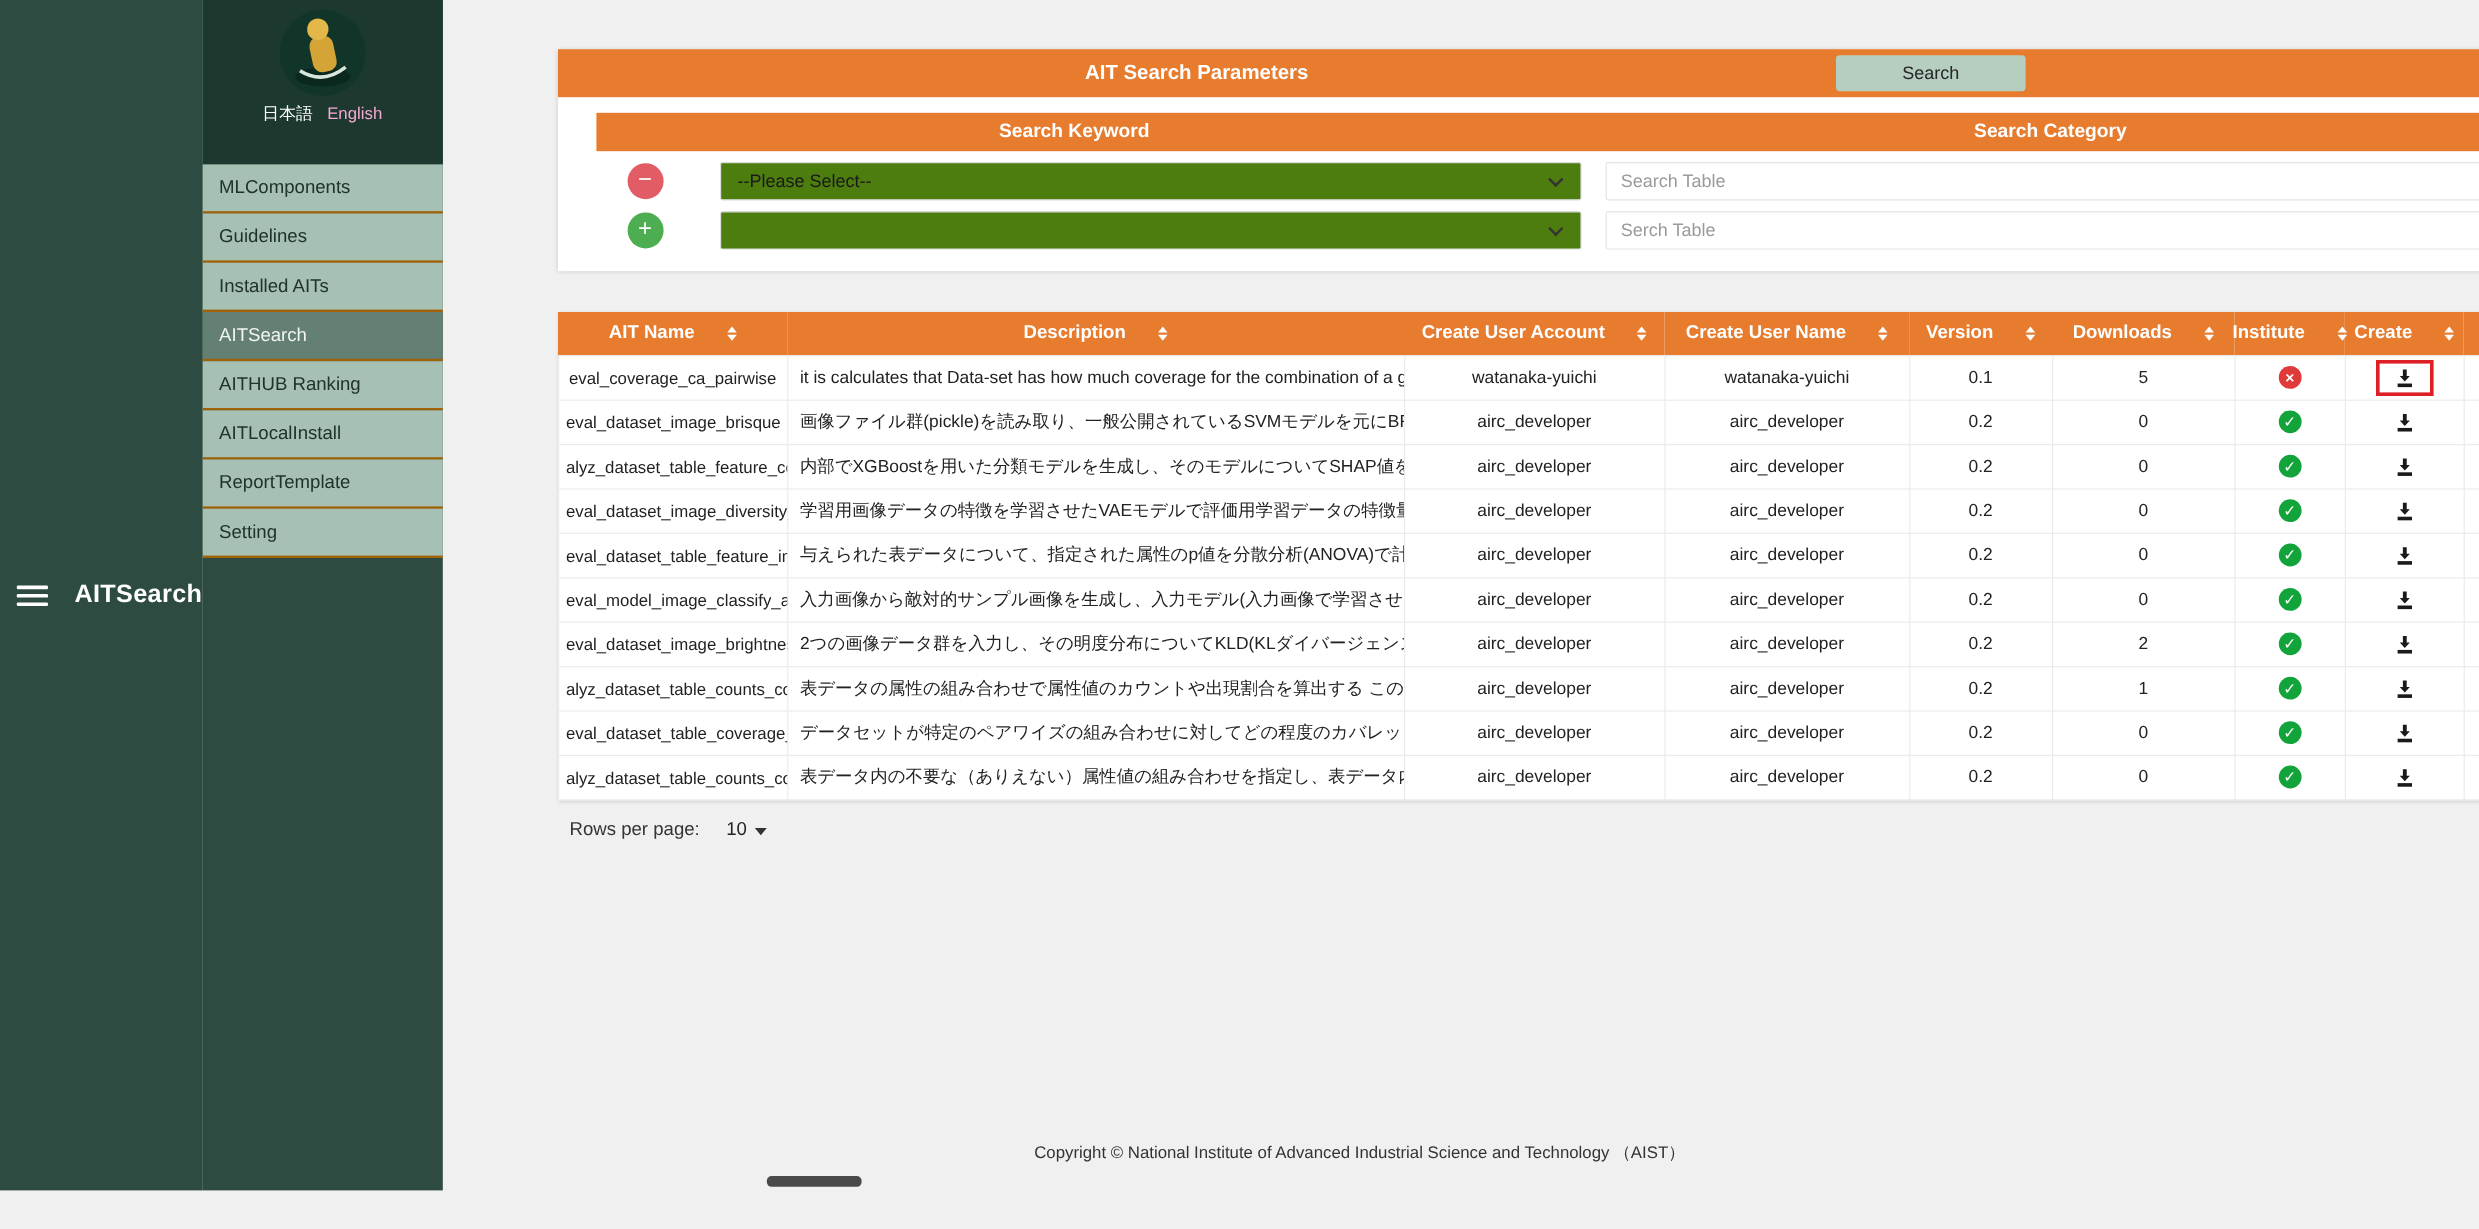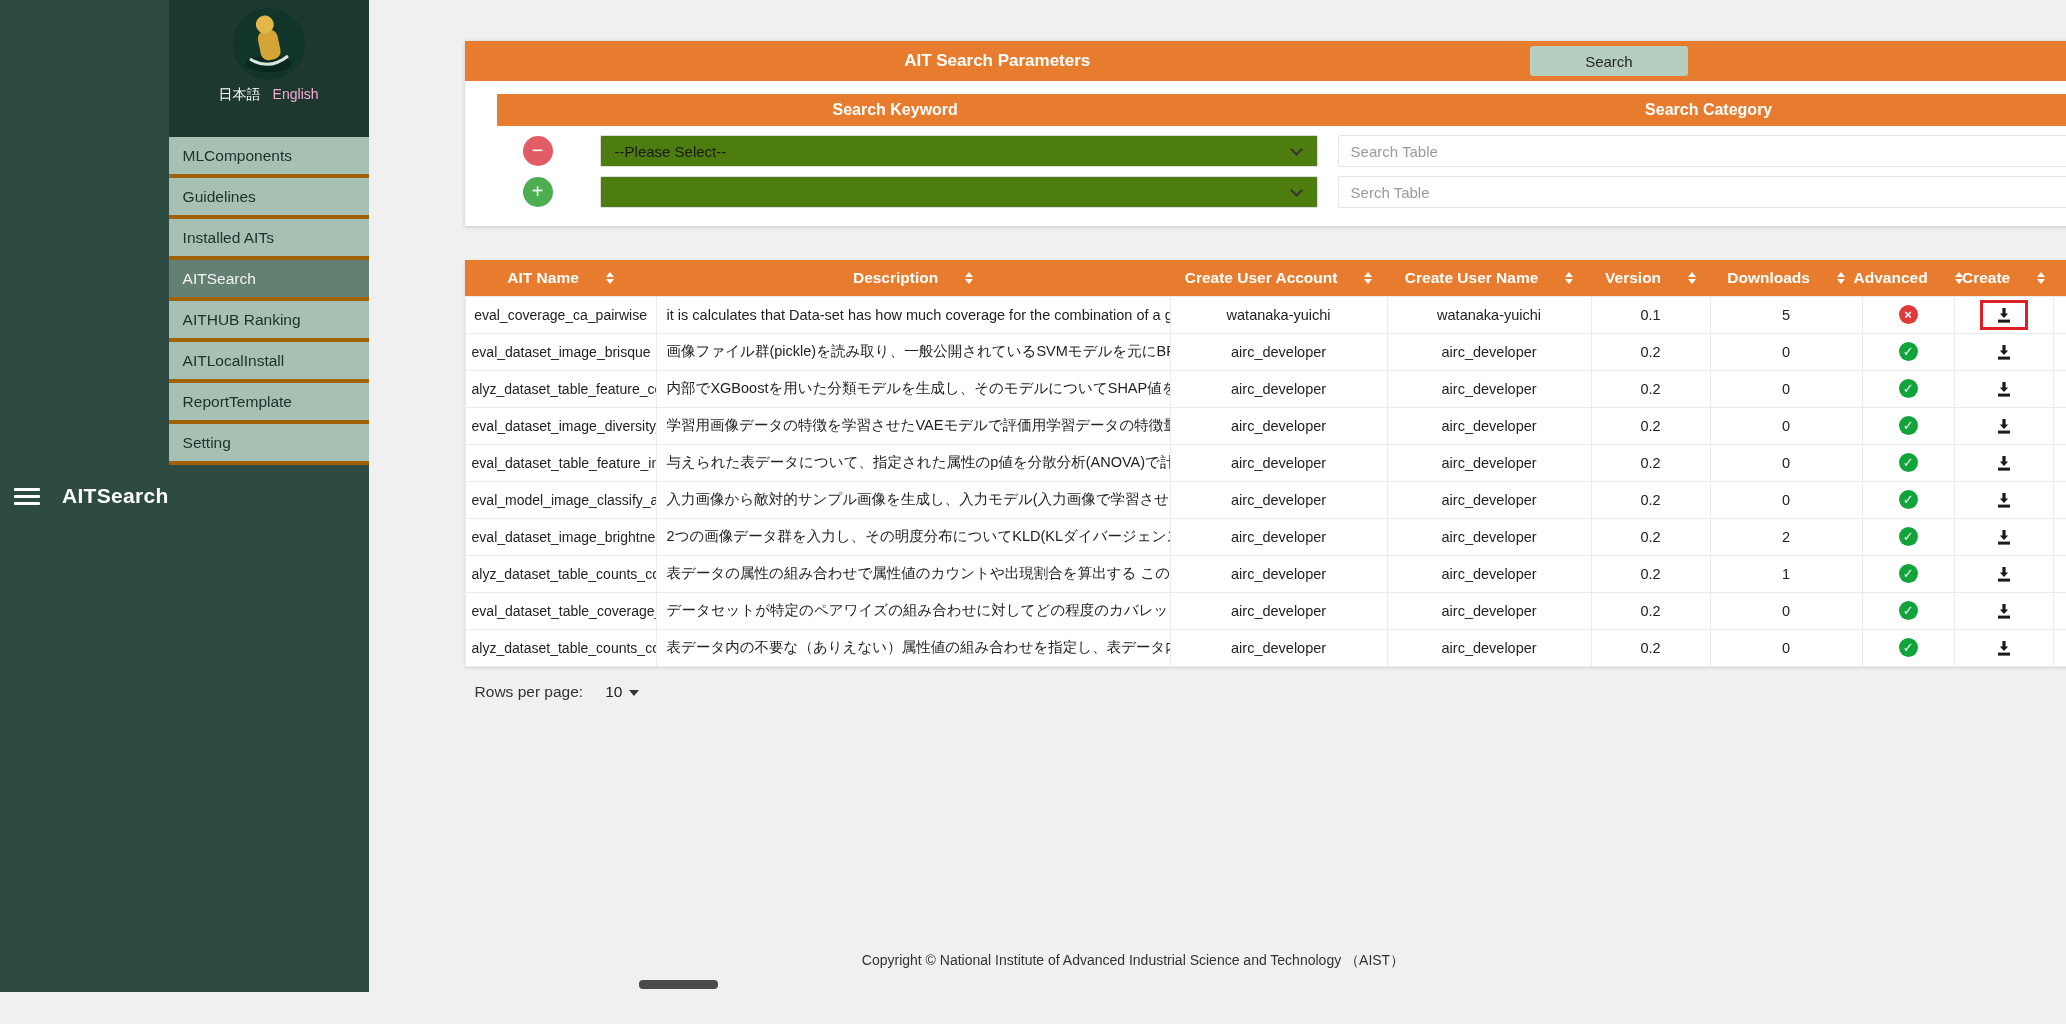--- a/index.html
+++ b/index.html
@@ -14,21 +14,21 @@
   .app-title { color:#fff; font-size:21px; font-weight:bold; letter-spacing:.3px; }
 
   .layout { flex:1; display:flex; min-height:0; }
 
   
   .sidebar { flex:0 0 200px; background:#2d4b41; display:flex; flex-direction:column; }
   .logo-panel { height:137px; background:#1d382f; display:flex; flex-direction:column; align-items:center; padding-top:7px; }
   .lang { margin-top:5px; font-size:14px; display:flex; gap:12px; }
   .lang .jp { color:#ffffff; cursor:pointer; }
   .lang .en { color:#f9a8d4; cursor:pointer; }
-  .menu-item { height:41px; background:#a6c1b3; color:#20322b; font-size:15.5px; display:flex; align-items:center; padding-left:14px; border-bottom:4px solid #a16207; cursor:pointer; }
+  .menu-item { height:41px; background:#a6c1b3; color:#20322b; font-size:15.5px; display:flex; align-items:center; padding-left:14px; border-bottom:2px solid #a16207; cursor:pointer; }
   .menu-item.active { background:#648073; color:#f2f4f3; }
 
   
   .main { flex:1; position:relative; min-width:0; }
   .content { margin:41px 79px 0 96px; width:1691px; }
 
   
   .search-card { width:1691px; background:#fff; box-shadow:0 1px 4px rgba(0,0,0,.18); }
   .card-header { height:40px; background:#e87c2e; display:flex; align-items:center; }
   .header-title-wrap { width:63%; text-align:center; color:#fff; font-weight:bold; font-size:17px; }
@@ -266,21 +266,21 @@
                     <span>Downloads</span>
                     <span class="sort-icon">
                       <i class="tri-up"></i>
                       <i class="tri-down"></i>
                     </span>
                   </span>
                 </th>
 
                 <th>
                   <span class="th-inner">
-                    <span>Advanced</span>
+                    <span>Institute</span>
                     <span class="sort-icon">
                       <i class="tri-up"></i>
                       <i class="tri-down"></i>
                     </span>
                   </span>
                 </th>
 
                 <th>
                   <span class="th-inner">
                     <span>Create</span>

